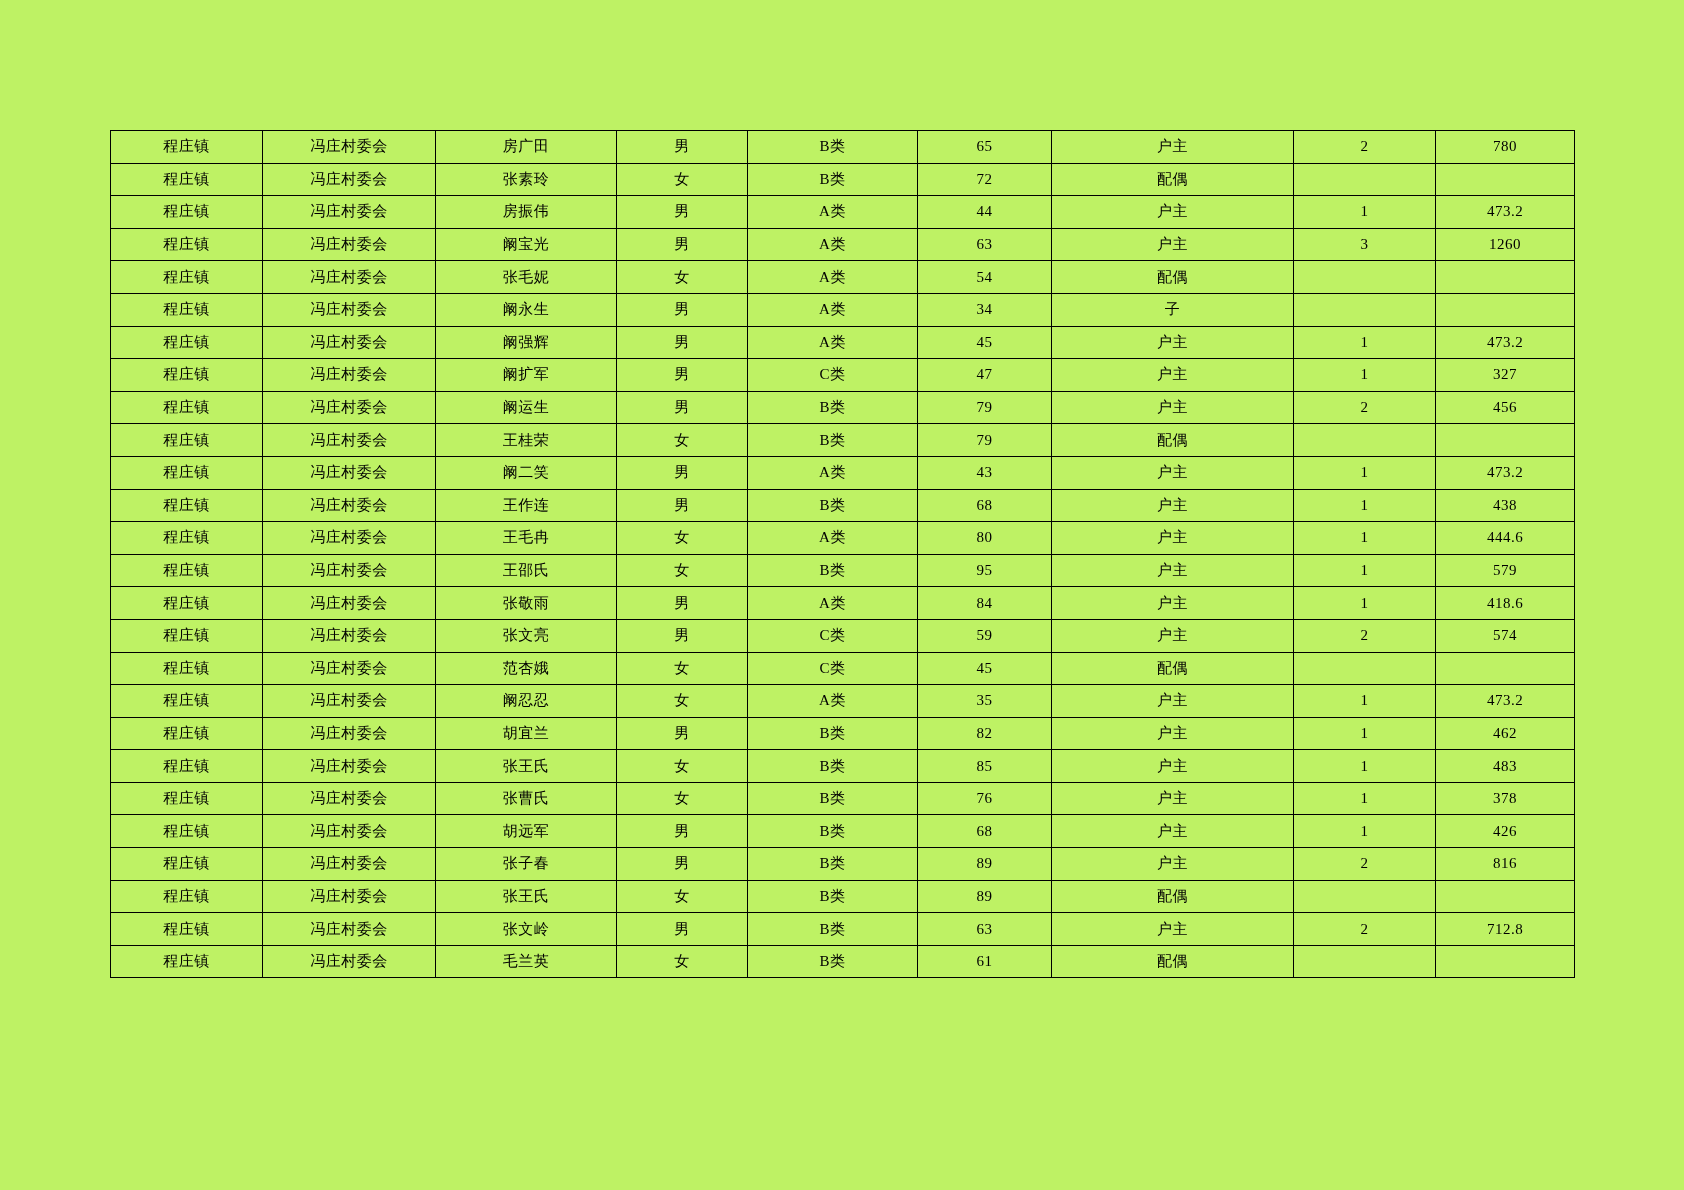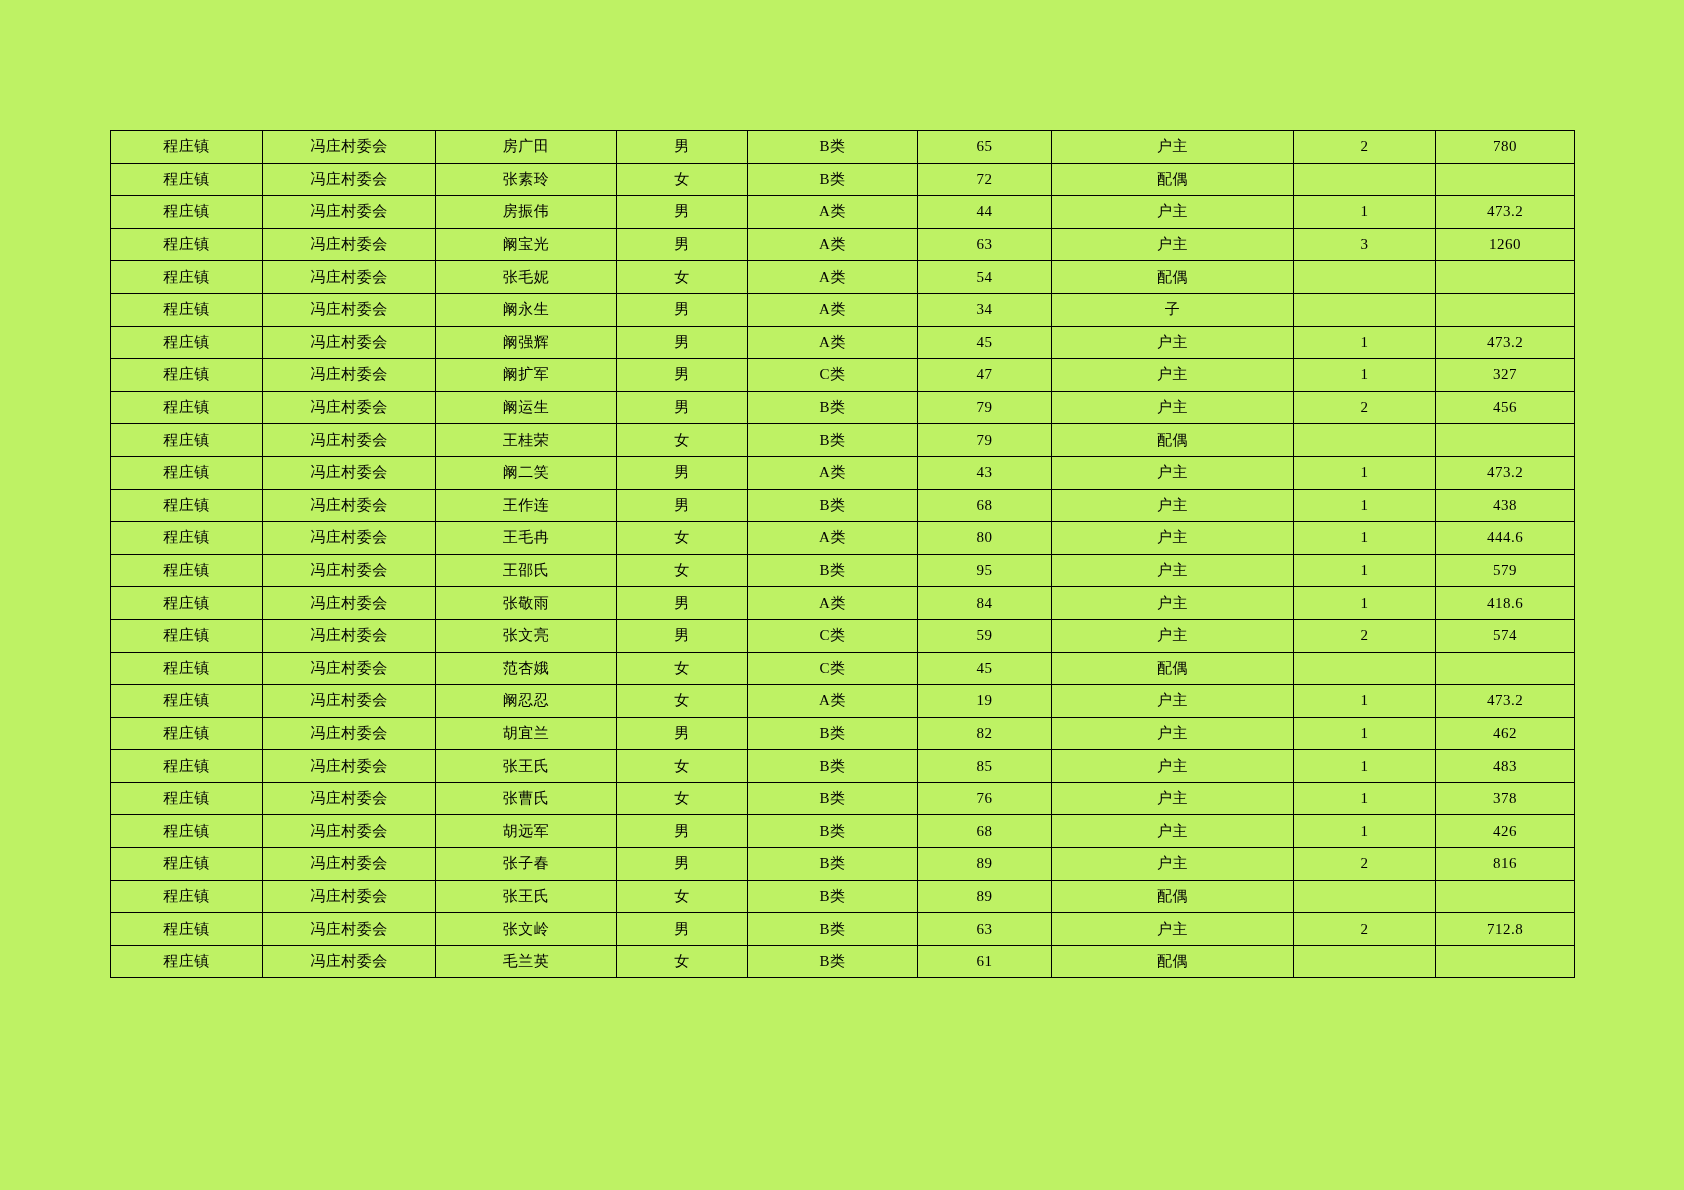--- a/index.html
+++ b/index.html
@@ -256,21 +256,21 @@
             <td>配偶</td>
             <td></td>
             <td></td>
           </tr>
           <tr>
             <td>程庄镇</td>
             <td>冯庄村委会</td>
             <td>阚忍忍</td>
             <td>女</td>
             <td>A类</td>
-            <td>19</td>
+            <td>35</td>
             <td>户主</td>
             <td>1</td>
             <td>473.2</td>
           </tr>
           <tr>
             <td>程庄镇</td>
             <td>冯庄村委会</td>
             <td>胡宜兰</td>
             <td>男</td>
             <td>B类</td>

